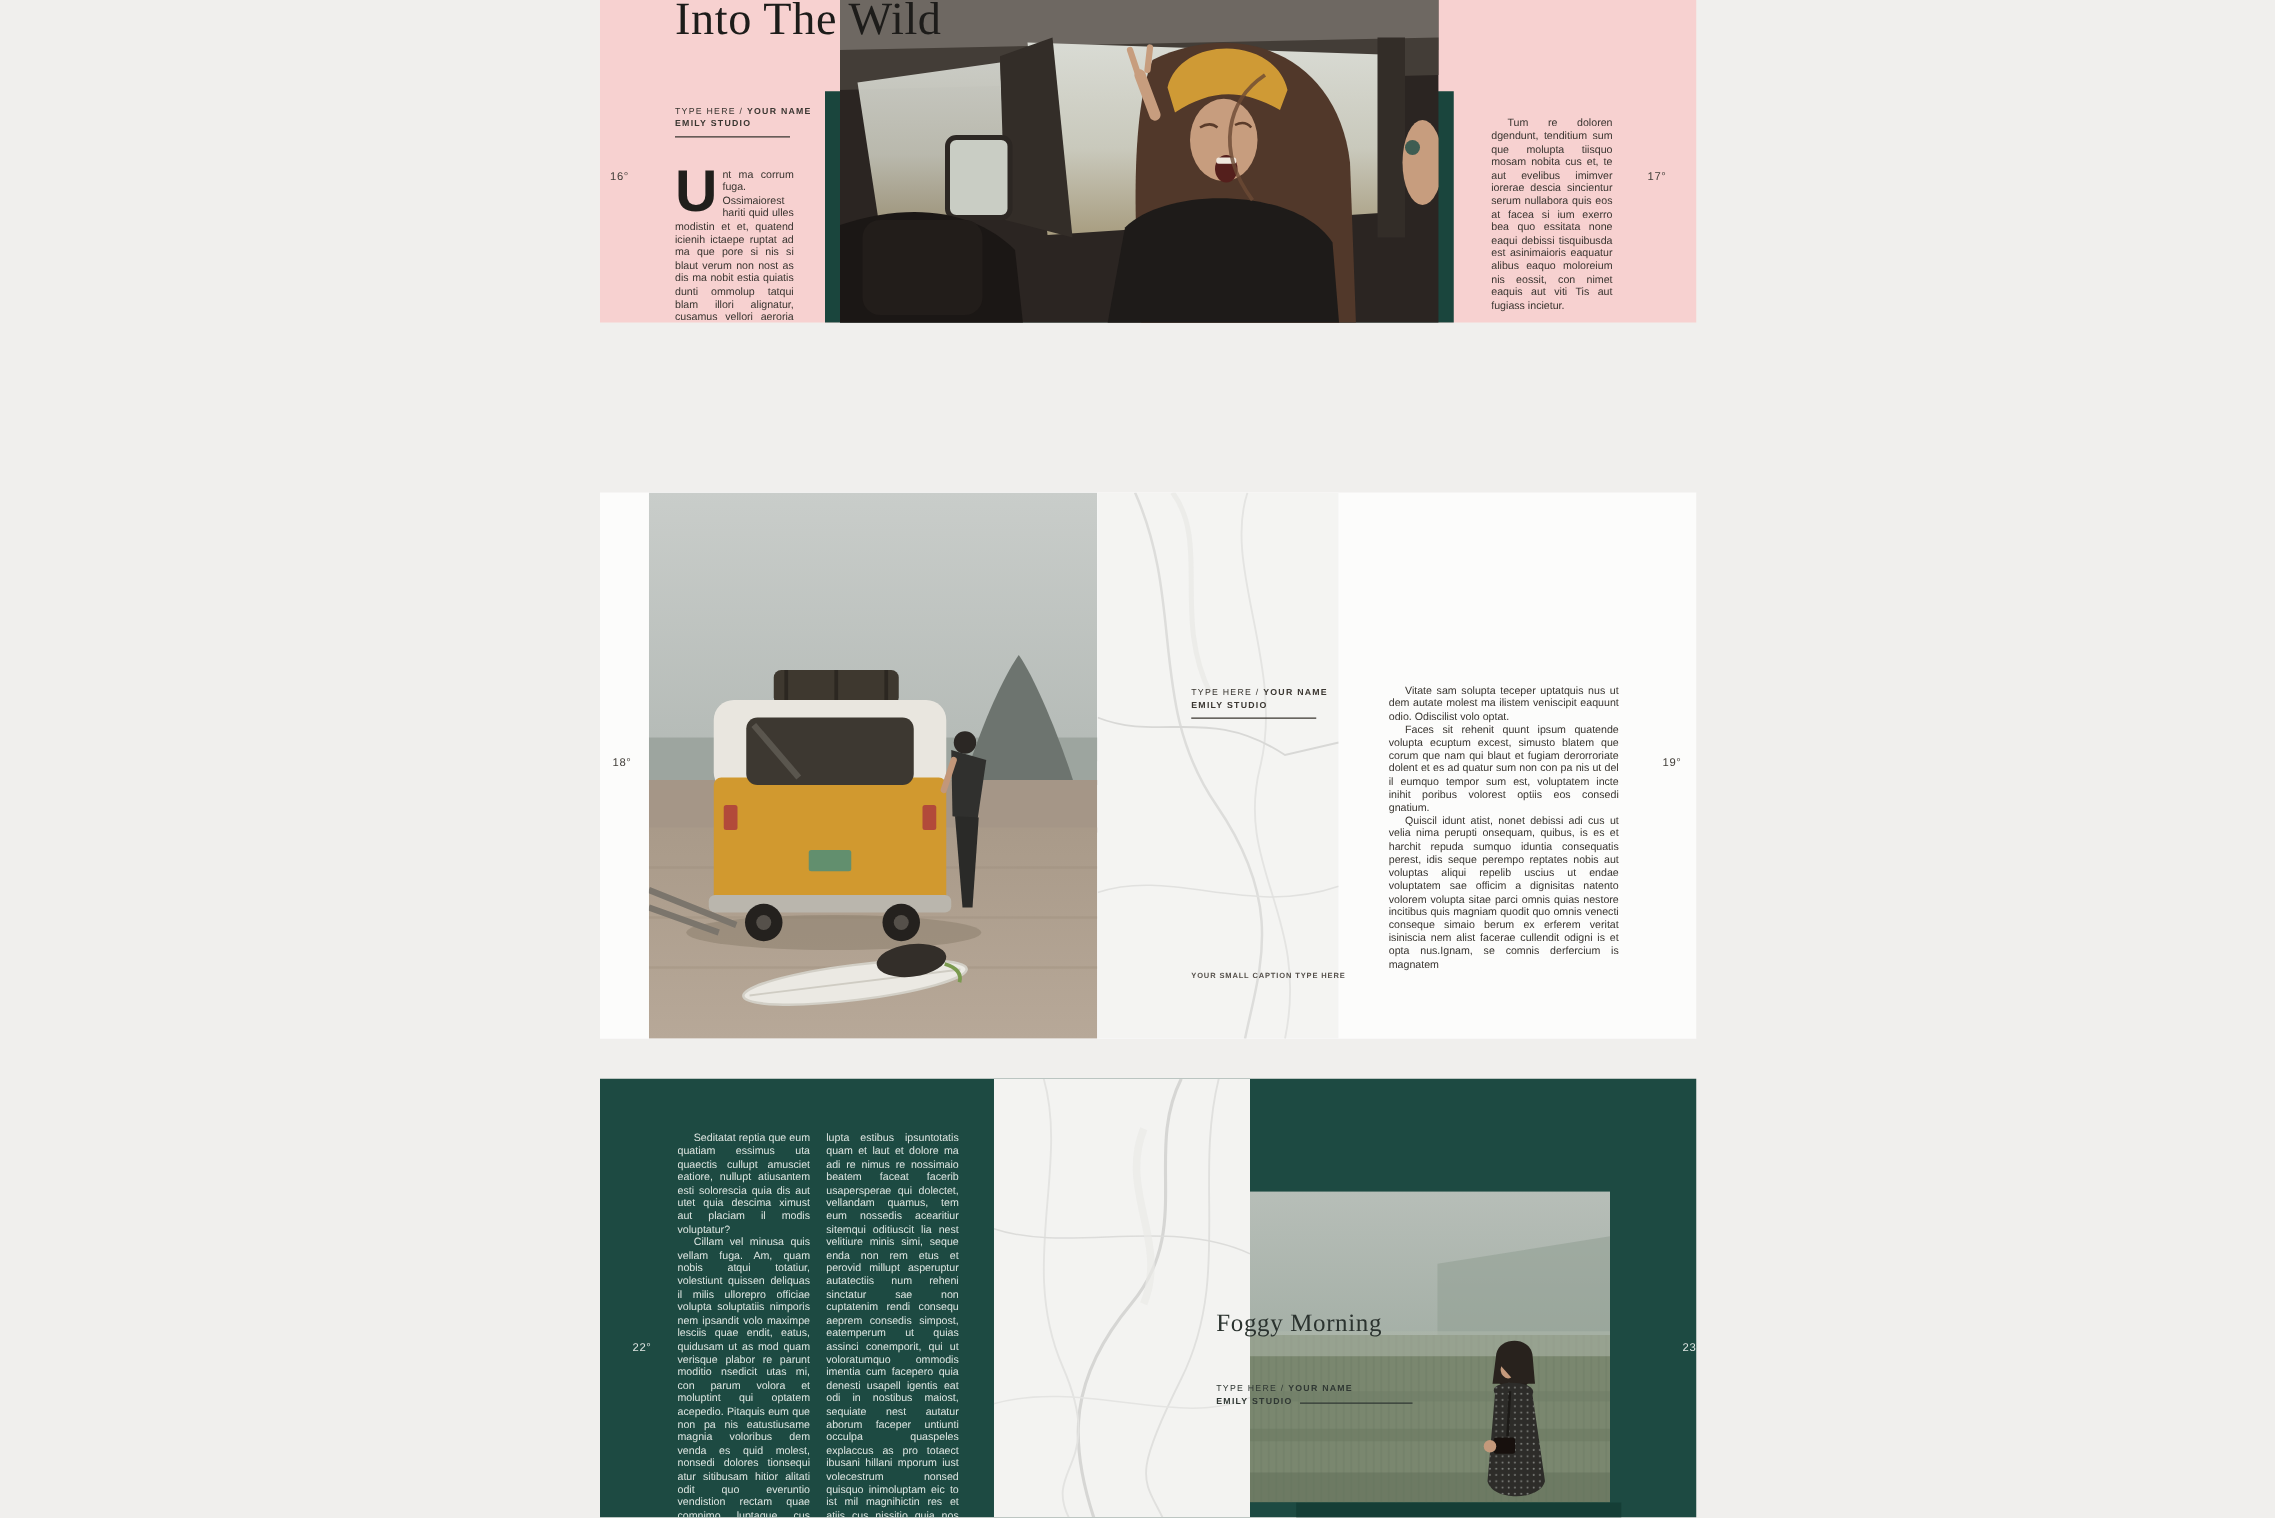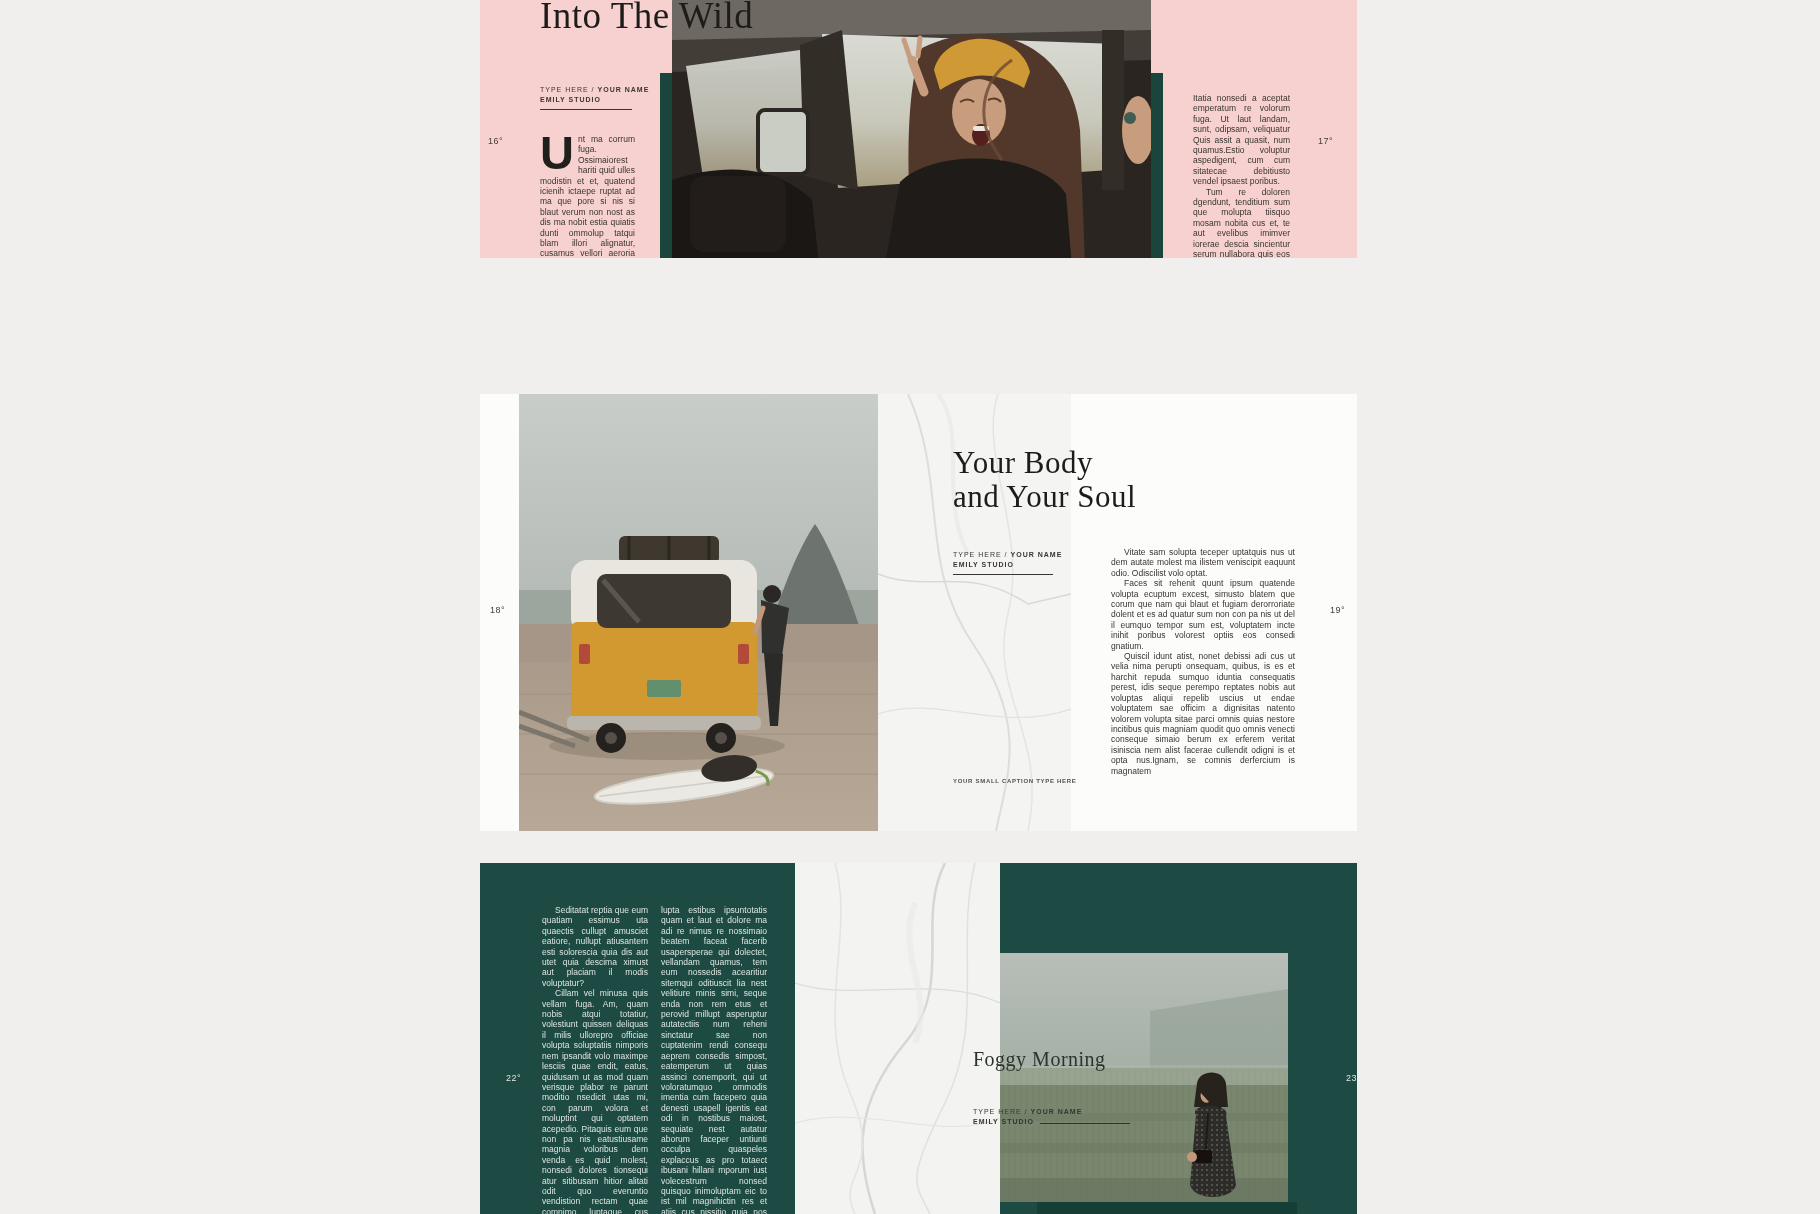--- a/index.html
+++ b/index.html
@@ -89,21 +89,20 @@
     <div class="rule"></div>
   </div>
 
   <div class="abs pagenum" style="left:8px;top:136px;">16°</div>
 
   <div class="abs body-col" style="left:60px;top:134px;width:95px;">
     <p><span class="dropcap">U</span><span>nt ma corrum fuga. Ossimaiorest hariti quid ulles modistin et et, quatend icienih ictaepe ruptat ad ma que pore si nis si blaut verum non nost as dis ma nobit estia quiatis dunti ommolup tatqui blam illori alignatur, cusamus vellori aeroria praecabo. Erum inciam reprovidebis estis eicitaectias dolore in el ipic temporem natem quiaerf erspernatiae corem dissitem voloribusant id ut dellam, optatib usciis ipsus ut facerum entorempos et.</span></p>
   </div>
 
   <div class="abs body-col" style="left:713px;top:93px;width:97px;">
-    <p>Itatia nonsedi a aceptat emperatum re volorum fuga. Ut laut landam, sunt, odipsam, veliquatur Quis assit a quasit, num quamus.Estio voluptur aspedigent, cum cum sitatecae debitiusto vendel ipsaest poribus.</p>
     <p class="ind">Tum re doloren dgendunt, tenditium sum que molupta tiisquo mosam nobita cus et, te aut evelibus imimver iorerae descia sincientur serum nullabora quis eos at facea si ium exerro bea quo essitata none eaqui debissi tisquibusda est asinimaioris eaquatur alibus eaquo moloreium nis eossit, con nimet eaquis aut viti Tis aut fugiass incietur.</p>
   </div>
 
   <div class="abs pagenum" style="left:838px;top:136px;">17°</div>
 
   <div class="abs caption" style="left:181px;top:312px;">YOUR SMALL CAPTION TYPE HERE</div>
 </section>
 
 <section class="spread" id="spread2">
 
@@ -158,24 +157,20 @@
     <svg width="193" height="437" viewBox="0 0 193 437" preserveAspectRatio="none">
       <rect width="193" height="437" fill="#f4f4f2"></rect>
       <path d="M30,0 C70,90 40,170 95,250 S130,380 118,437" stroke="#dddddb" stroke-width="2" fill="none"></path>
       <path d="M120,0 C100,60 150,140 130,220 S170,340 150,437" stroke="#e4e4e2" stroke-width="1.5" fill="none"></path>
       <path d="M0,180 C50,200 90,170 150,210 L193,200" stroke="#d8d8d6" stroke-width="1.5" fill="none"></path>
       <path d="M0,320 C60,300 120,340 193,315" stroke="#e1e1df" stroke-width="1.2" fill="none"></path>
       <path d="M60,0 C90,40 60,100 90,160" stroke="#e8e8e6" stroke-width="4" fill="none" opacity=".7"></path>
     </svg>
   </div>
 
-  <div class="abs title" style="left:473px;top:52px;font-size:31px;line-height:34px;z-index:4;">
-    <div>Your Body</div>
-    <div>and Your Soul</div>
-  </div>
 
   <div class="abs byline" style="left:473px;top:156px;width:100px;z-index:4;">
     <div><span>TYPE HERE /</span> <span class="bold">YOUR NAME</span></div>
     <div class="bold">EMILY STUDIO</div>
     <div class="rule"></div>
   </div>
 
   <div class="abs body-col" style="left:631px;top:153px;width:184px;">
     <p class="ind">Vitate sam solupta teceper uptatquis nus ut dem autate molest ma ilistem veniscipit eaquunt odio. Odiscilist volo optat.</p>
     <p class="ind">Faces sit rehenit quunt ipsum quatende volupta ecuptum excest, simusto blatem que corum que nam qui blaut et fugiam derorroriate dolent et es ad quatur sum non con pa nis ut del il eumquo tempor sum est, voluptatem incte inihit poribus volorest optiis eos consedi gnatium.</p>

